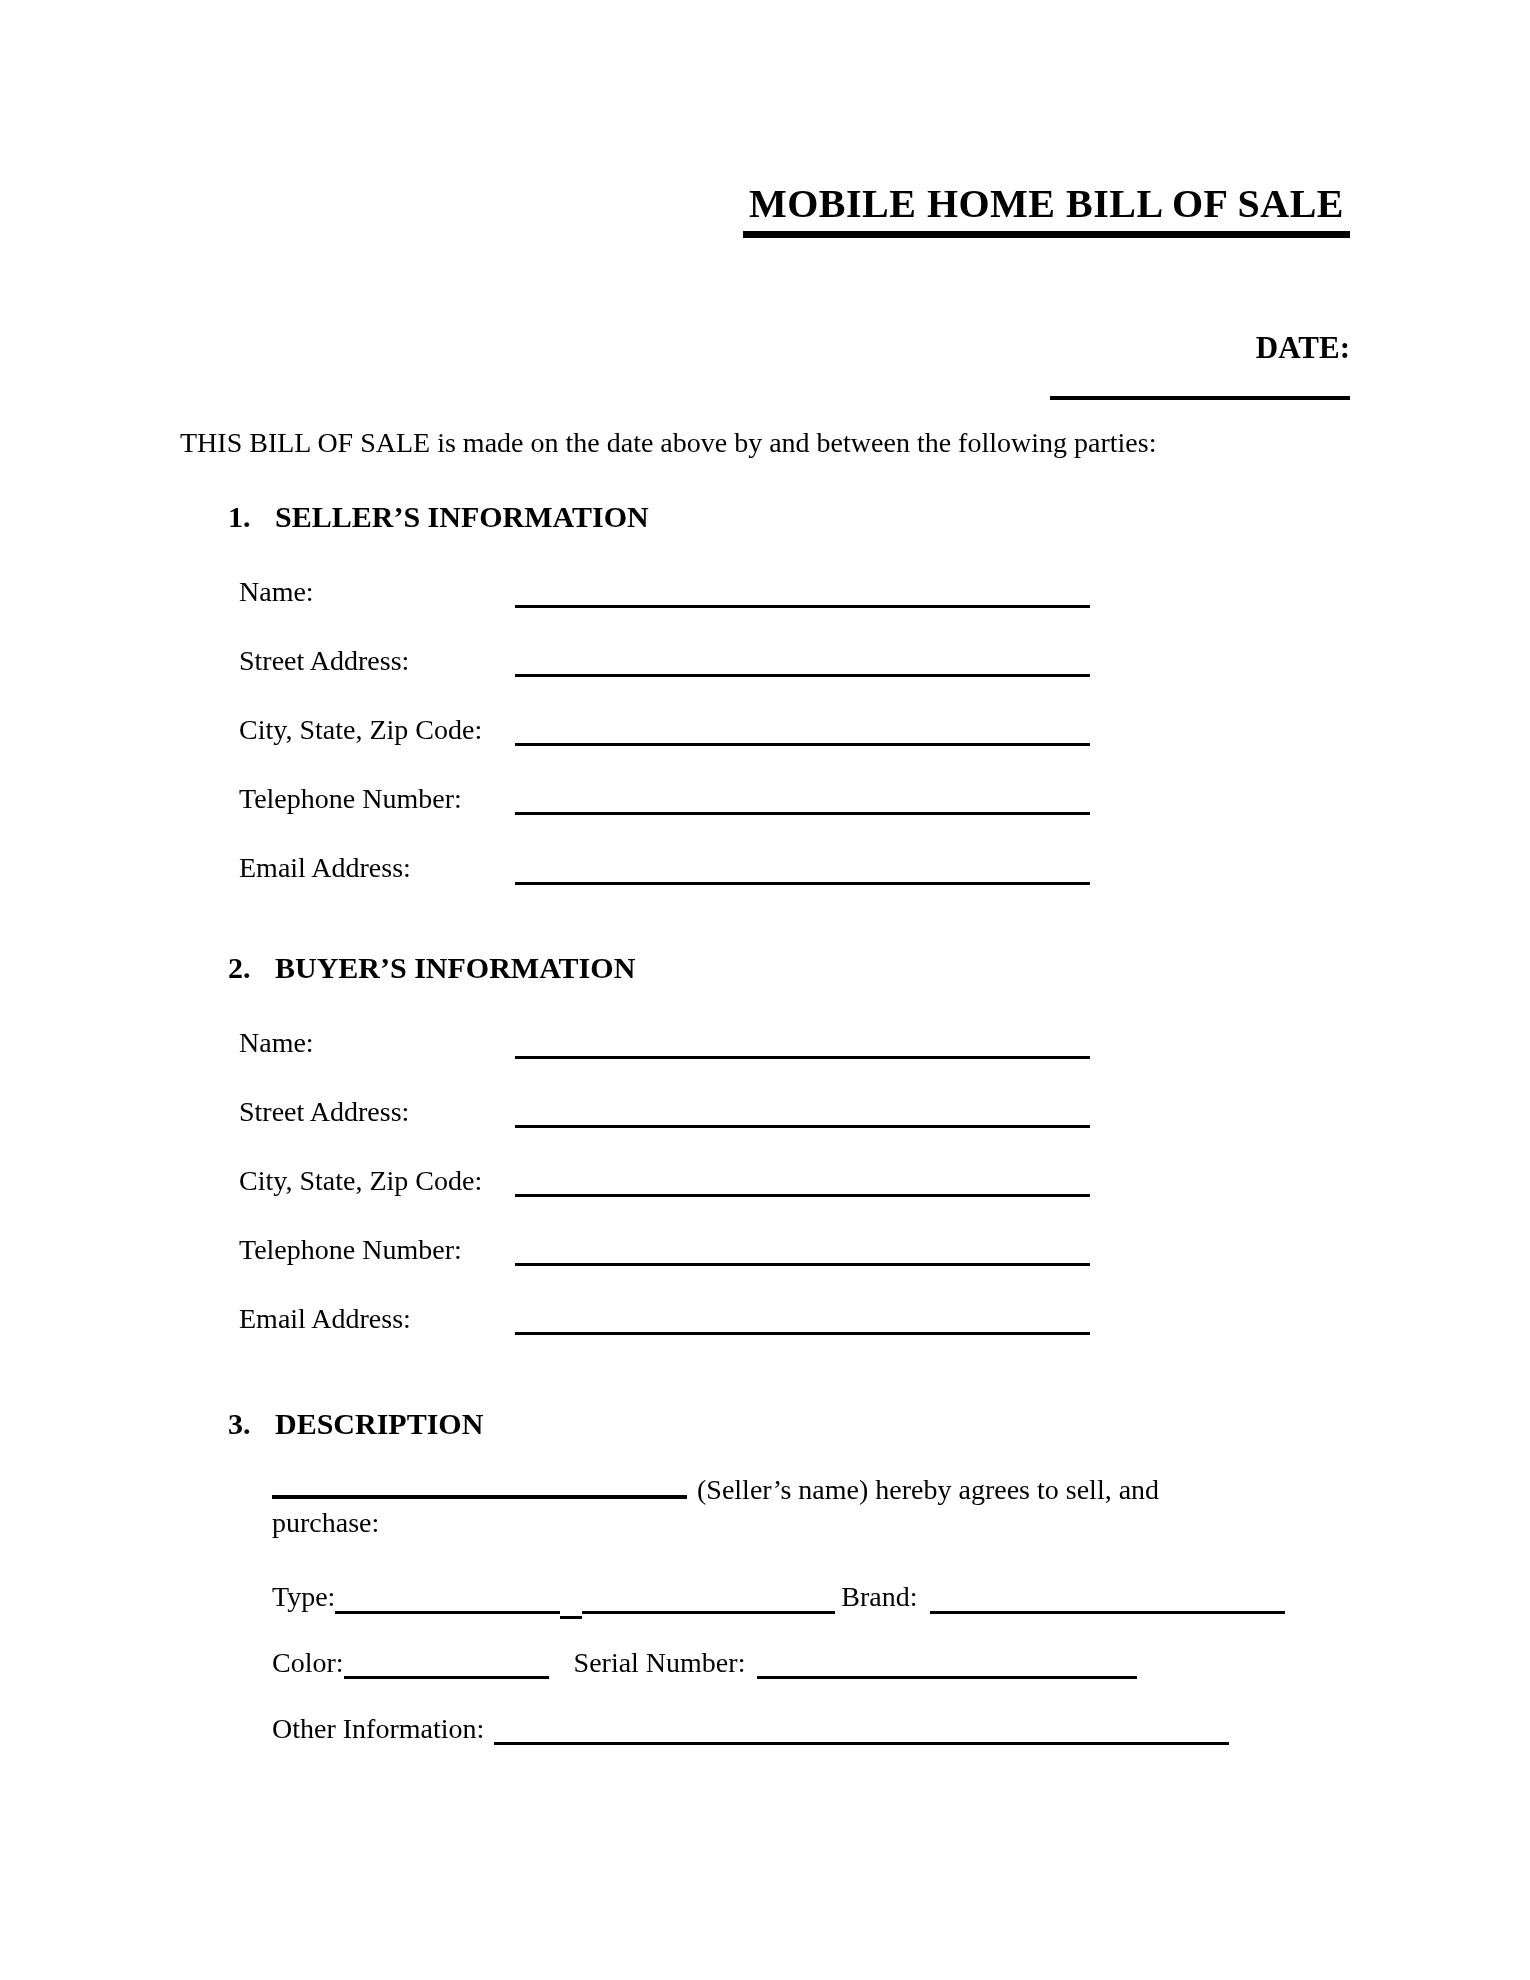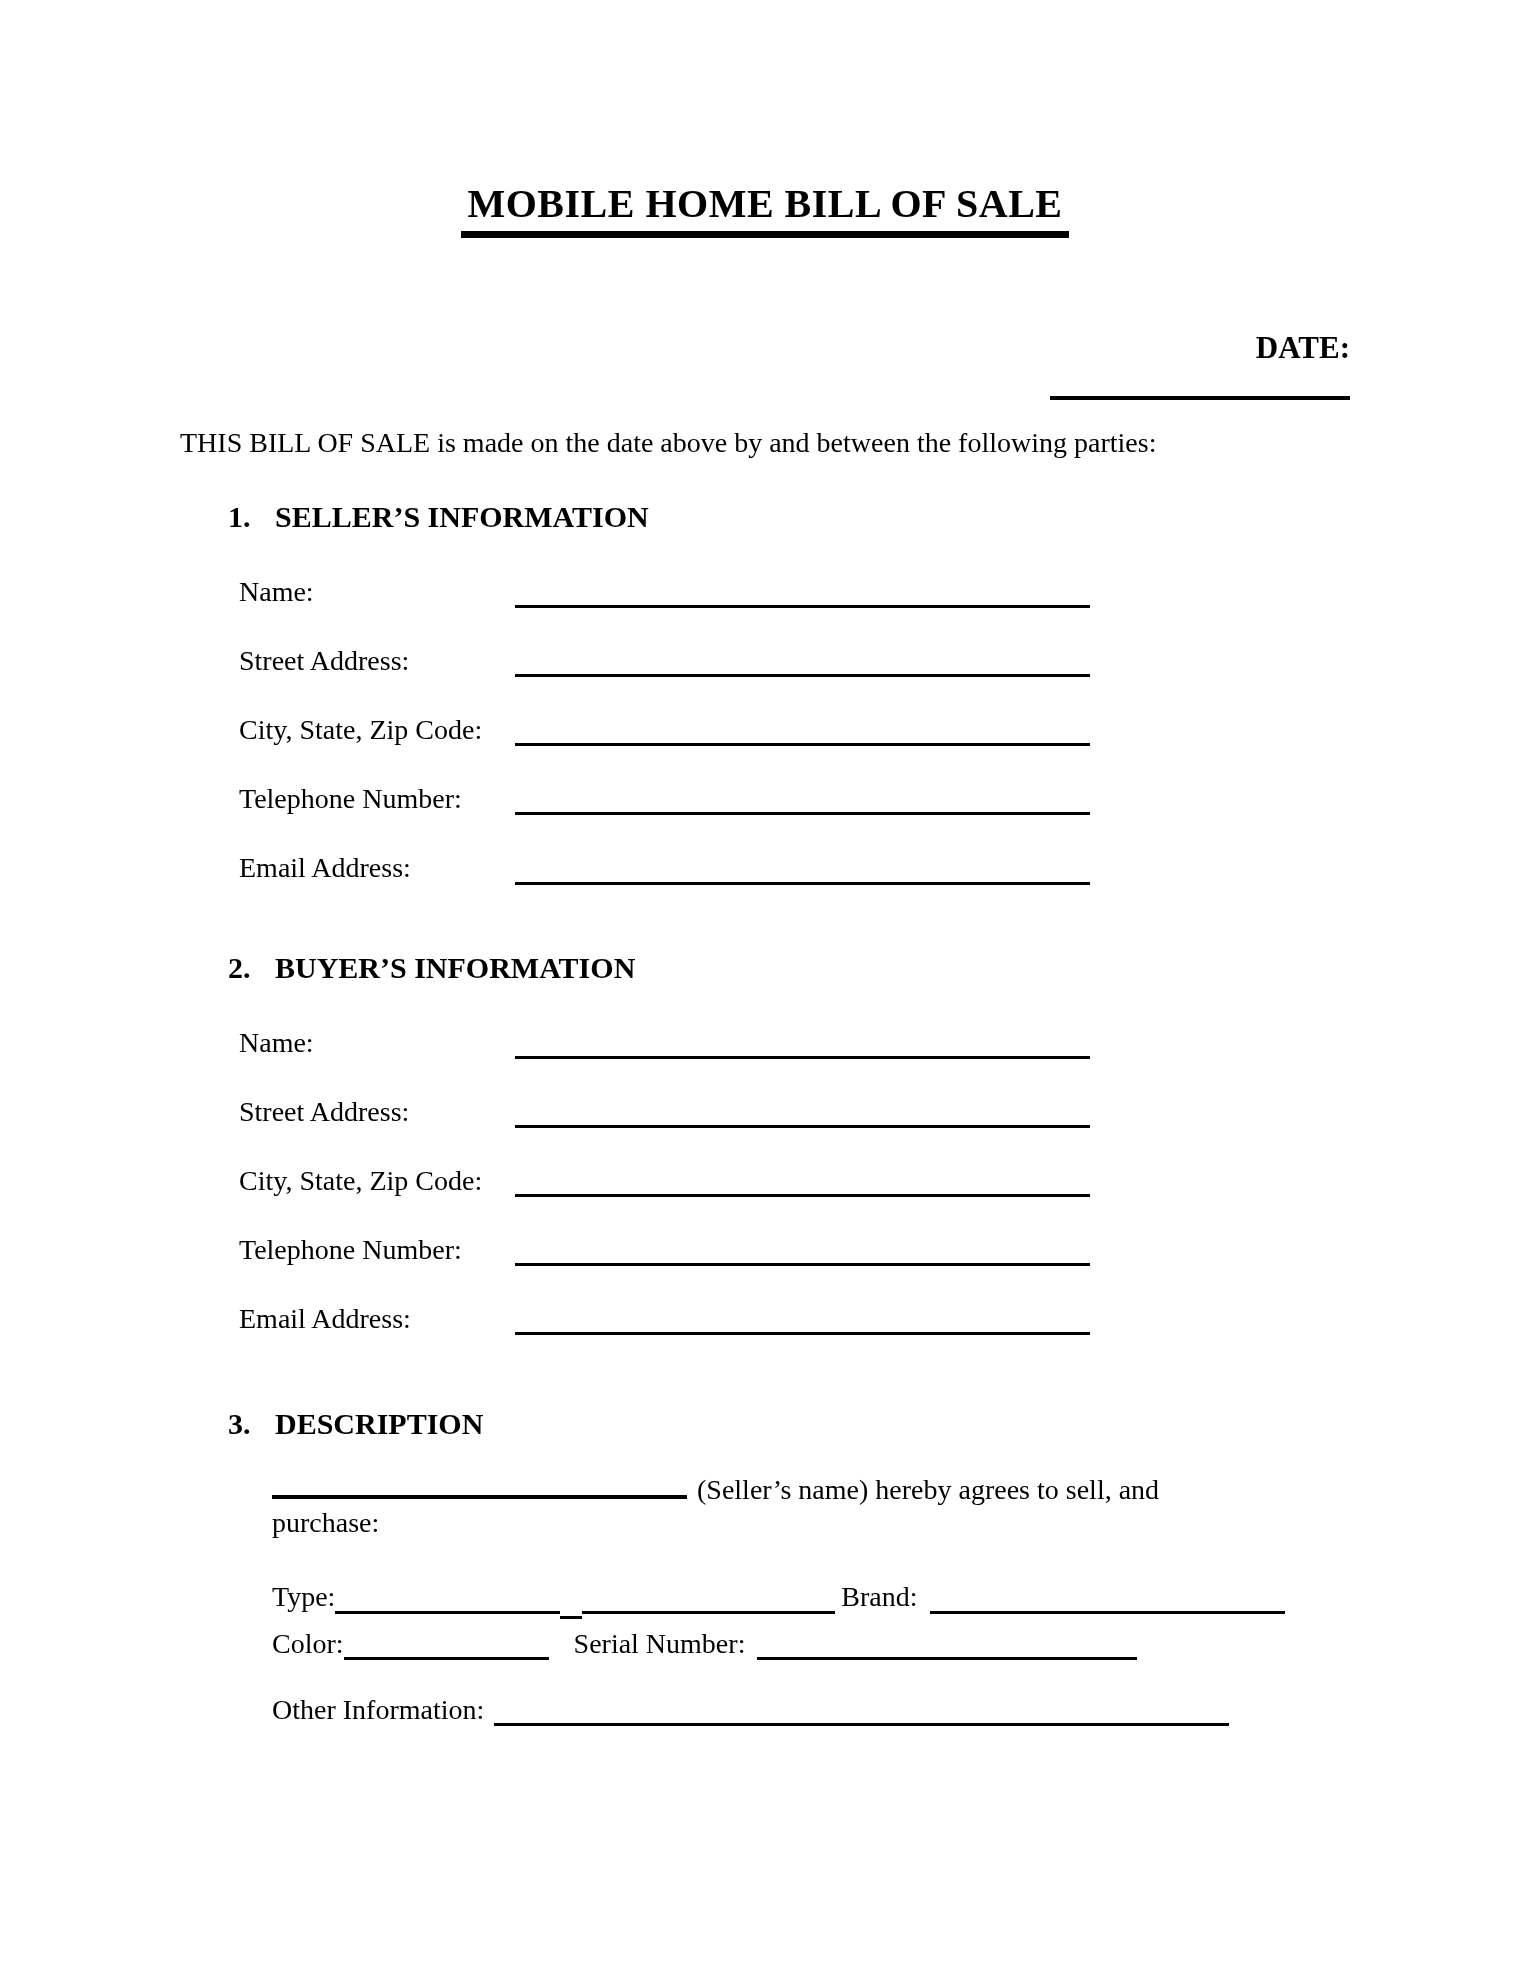--- a/index.html
+++ b/index.html
@@ -8,21 +8,21 @@
     width:1530px;height:1980px;
     background:#fff;
     color:#000;
     font-family:"Liberation Serif","DejaVu Serif",serif;
     box-sizing:border-box;
     overflow:hidden;
   }
   .content{padding:0 180px;box-sizing:border-box;}
 
   
-  .title-wrap{margin:0;padding-top:182px;text-align:center;}
+  .title-wrap{margin:0;padding-top:182px;text-align:right;}
   .title-text{
     display:inline-block;
     font-size:40px;font-weight:bold;letter-spacing:.5px;
     border-bottom:7px solid #000;
     padding:0 6px 5px 6px;
     line-height:1.1;
   }
 
   
   .date-row{display:flex;align-items:flex-end;margin-top:92px;font-size:31px;font-weight:bold;flex-direction:column;}
@@ -45,21 +45,21 @@
   .field-line{flex:1;margin-right:260px;border-bottom:3px solid #000;height:26px;}
 
   
   .desc-clauses{margin:30px 0 0 92px;font-size:28px;line-height:33px;}
   .clause{white-space:nowrap;}
   .blank{display:inline-block;border-bottom:4px solid #000;height:24px;vertical-align:baseline;}
   .clause-blank{width:415px;margin-right:10px;}
 
   .desc-row{display:flex;align-items:flex-end;margin-left:92px;font-size:28px;}
   .row-type{margin-top:42px;}
-  .row-color{margin-top:14px;}
+  .row-color{margin-top:33px;}
   .row-other{margin-top:34px;}
   .desc-row .lbl{line-height:1.15;}
   .desc-row .blank{border-bottom-width:3px;height:26px;}
   .w225{width:225px;}
   .w22{width:22px;transform:translateY(5px);}
   .w253{width:253px;}
   .w355{width:355px;margin-left:12px;}
   .w205{width:205px;}
   .w380{width:380px;margin-left:12px;}
   .w735{width:735px;margin-left:10px;}

